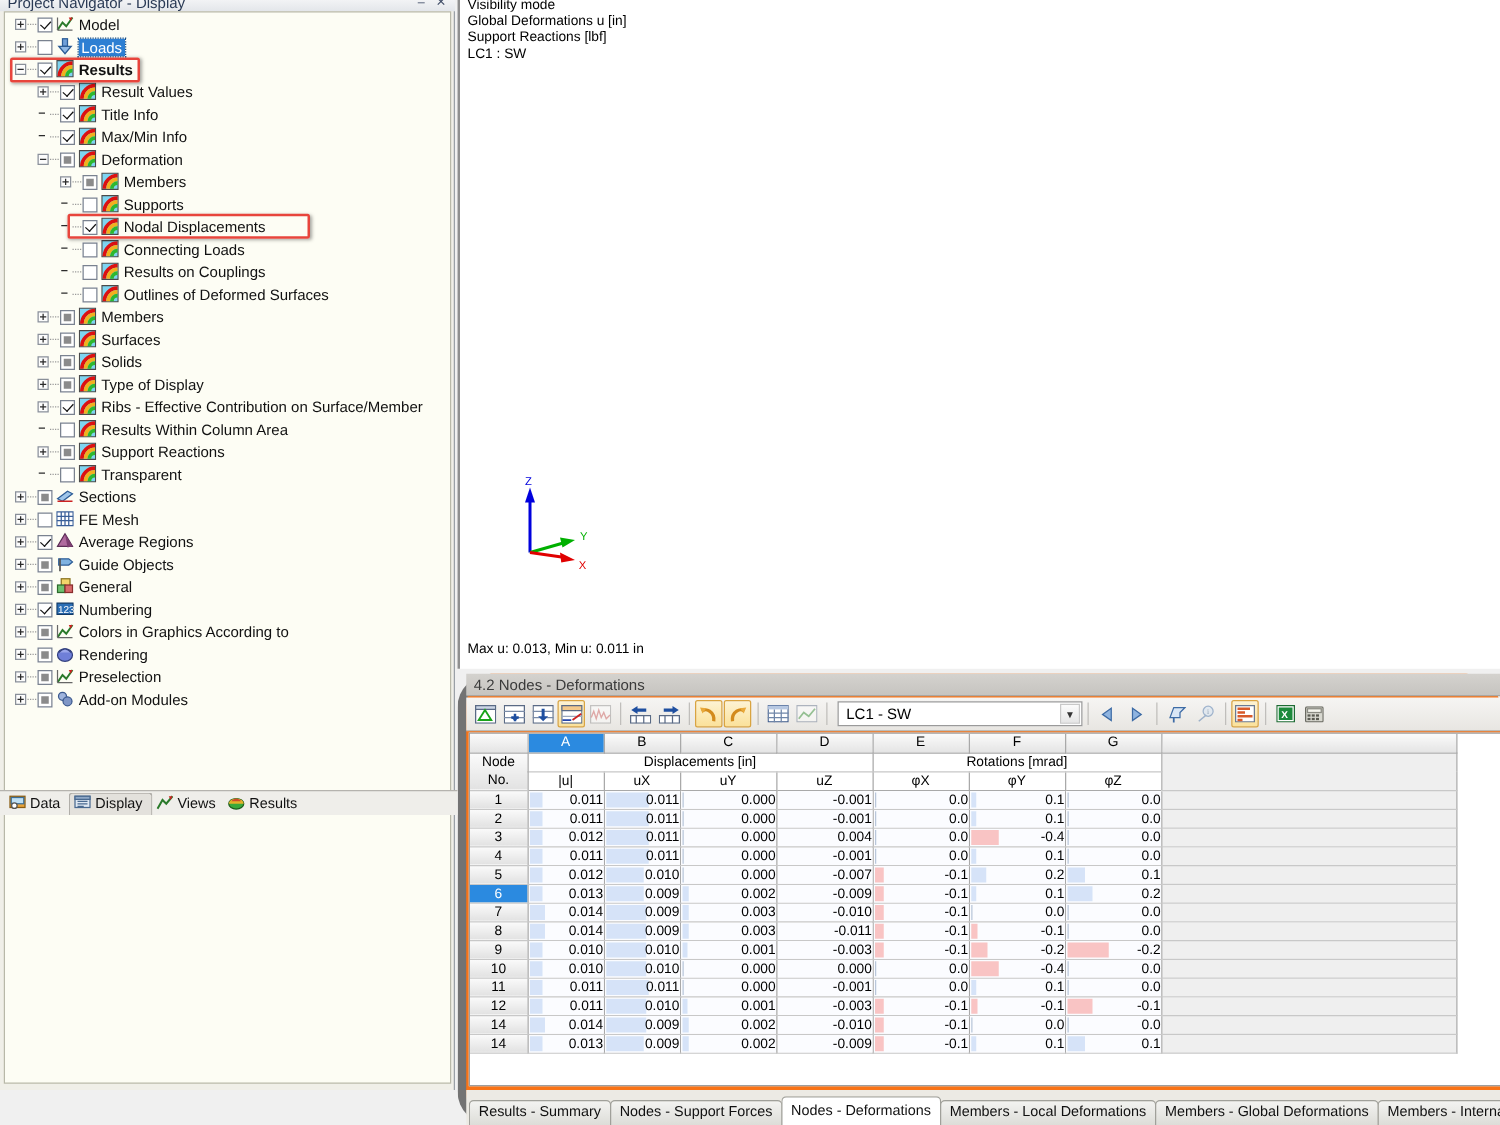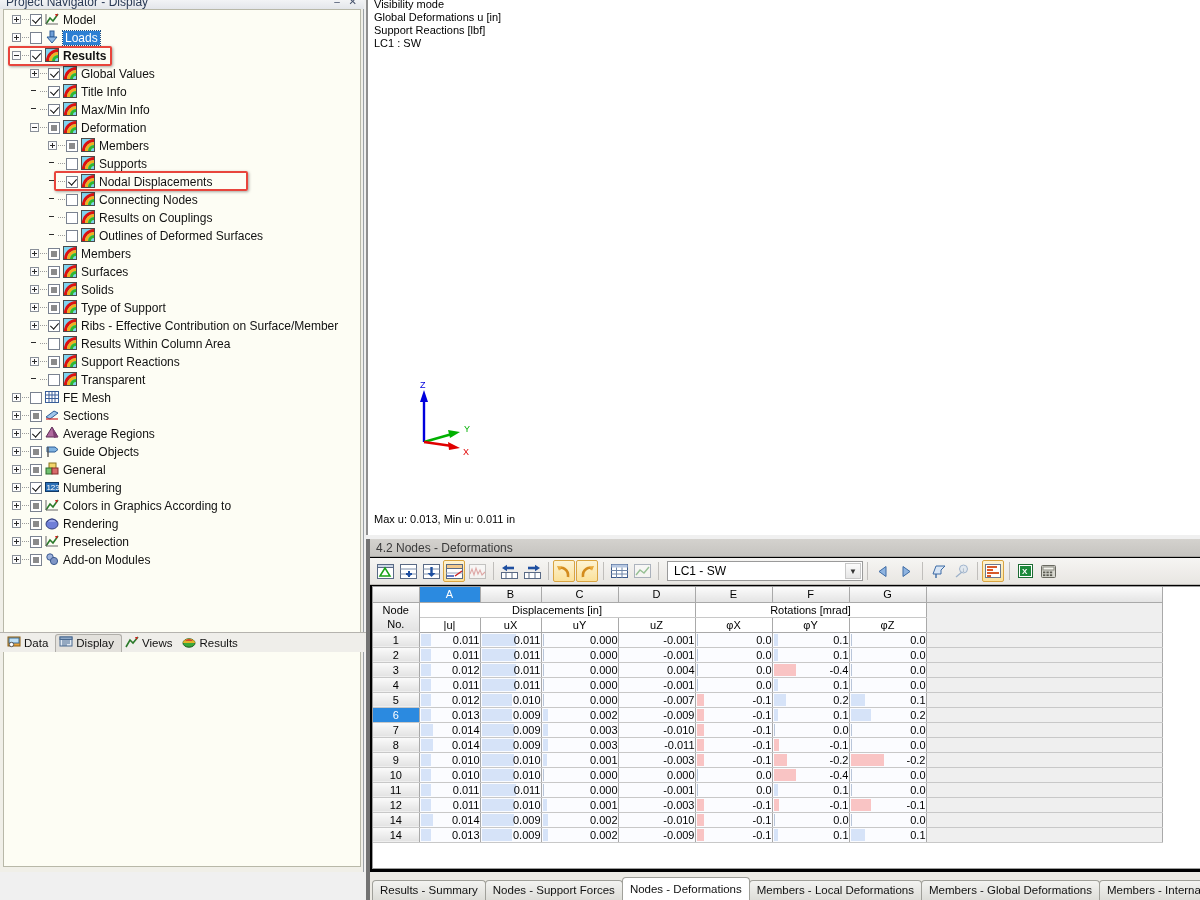--- a/index.html
+++ b/index.html
@@ -136,22 +136,23 @@
   #axes { position: absolute; left: 40px; top: 380px; width: 110px; height: 80px; }
   #maxmin {
     position: absolute; left: 6px; bottom: 10px;
     font-size: 11px; color: #000;
   }
 
   
   #tablepanel {
     position: absolute; left: 366px; top: 539px;
     width: 834px; height: 361px;
-    background: #000000;
-    border-left: 4px solid #737373;
+    background: #f97316;
+    border-left: 7px solid #737373;
+    border-radius: 27px;
   }
   #tbl-title {
     position: absolute; left: 0; top: 0; width: 834px; height: 18px;
     background: linear-gradient(#d4d2ce, #c6c4c0);
     border-bottom: 1px solid #a9a7a3;
     font-size: 12px; color: #3a3a3a;
     padding-left: 6px; line-height: 18px;
     white-space: nowrap;
   }
   #tbl-toolbar {
@@ -328,21 +329,21 @@
               <rect x="0.5" y="0.5" width="13" height="13" fill="#7fd4f0" stroke="#4a4a4a"></rect>
         <path d="M1 13 A12 12 0 0 1 13 1 L13 4 A9 9 0 0 0 4 13 Z" fill="#d11"></path>
         <path d="M4 13 A9 9 0 0 1 13 4 L13 7 A6 6 0 0 0 7 13 Z" fill="#f2b01e"></path>
         <path d="M7 13 A6 6 0 0 1 13 7 L13 10 A3 3 0 0 0 10 13 Z" fill="#2eb82e"></path>
             </svg></span><span class="tlabel bold">Results</span></div>
         <div class="trow"><span class="ind" style="display:inline-block;width:26px"></span><span class="expander plus"></span><span class="dots"></span><span class="cbx checked"></span><span class="ico"><svg xmlns="http://www.w3.org/2000/svg" width="14" height="14" viewBox="0 0 14 14">
               <rect x="0.5" y="0.5" width="13" height="13" fill="#7fd4f0" stroke="#4a4a4a"></rect>
         <path d="M1 13 A12 12 0 0 1 13 1 L13 4 A9 9 0 0 0 4 13 Z" fill="#d11"></path>
         <path d="M4 13 A9 9 0 0 1 13 4 L13 7 A6 6 0 0 0 7 13 Z" fill="#f2b01e"></path>
         <path d="M7 13 A6 6 0 0 1 13 7 L13 10 A3 3 0 0 0 10 13 Z" fill="#2eb82e"></path>
-            </svg></span><span class="tlabel">Global Values</span></div>
+            </svg></span><span class="tlabel">Result Values</span></div>
         <div class="trow"><span class="ind" style="display:inline-block;width:26px"></span><span class="expander none"></span><span class="dots"></span><span class="cbx checked"></span><span class="ico"><svg xmlns="http://www.w3.org/2000/svg" width="14" height="14" viewBox="0 0 14 14">
               <rect x="0.5" y="0.5" width="13" height="13" fill="#7fd4f0" stroke="#4a4a4a"></rect>
         <path d="M1 13 A12 12 0 0 1 13 1 L13 4 A9 9 0 0 0 4 13 Z" fill="#d11"></path>
         <path d="M4 13 A9 9 0 0 1 13 4 L13 7 A6 6 0 0 0 7 13 Z" fill="#f2b01e"></path>
         <path d="M7 13 A6 6 0 0 1 13 7 L13 10 A3 3 0 0 0 10 13 Z" fill="#2eb82e"></path>
             </svg></span><span class="tlabel">Title Info</span></div>
         <div class="trow"><span class="ind" style="display:inline-block;width:26px"></span><span class="expander none"></span><span class="dots"></span><span class="cbx checked"></span><span class="ico"><svg xmlns="http://www.w3.org/2000/svg" width="14" height="14" viewBox="0 0 14 14">
               <rect x="0.5" y="0.5" width="13" height="13" fill="#7fd4f0" stroke="#4a4a4a"></rect>
         <path d="M1 13 A12 12 0 0 1 13 1 L13 4 A9 9 0 0 0 4 13 Z" fill="#d11"></path>
         <path d="M4 13 A9 9 0 0 1 13 4 L13 7 A6 6 0 0 0 7 13 Z" fill="#f2b01e"></path>
@@ -370,21 +371,21 @@
               <rect x="0.5" y="0.5" width="13" height="13" fill="#7fd4f0" stroke="#4a4a4a"></rect>
         <path d="M1 13 A12 12 0 0 1 13 1 L13 4 A9 9 0 0 0 4 13 Z" fill="#d11"></path>
         <path d="M4 13 A9 9 0 0 1 13 4 L13 7 A6 6 0 0 0 7 13 Z" fill="#f2b01e"></path>
         <path d="M7 13 A6 6 0 0 1 13 7 L13 10 A3 3 0 0 0 10 13 Z" fill="#2eb82e"></path>
             </svg></span><span class="tlabel">Nodal Displacements</span></div>
         <div class="trow"><span class="ind" style="display:inline-block;width:44px"></span><span class="expander none"></span><span class="dots"></span><span class="cbx"></span><span class="ico"><svg xmlns="http://www.w3.org/2000/svg" width="14" height="14" viewBox="0 0 14 14">
               <rect x="0.5" y="0.5" width="13" height="13" fill="#7fd4f0" stroke="#4a4a4a"></rect>
         <path d="M1 13 A12 12 0 0 1 13 1 L13 4 A9 9 0 0 0 4 13 Z" fill="#d11"></path>
         <path d="M4 13 A9 9 0 0 1 13 4 L13 7 A6 6 0 0 0 7 13 Z" fill="#f2b01e"></path>
         <path d="M7 13 A6 6 0 0 1 13 7 L13 10 A3 3 0 0 0 10 13 Z" fill="#2eb82e"></path>
-            </svg></span><span class="tlabel">Connecting Nodes</span></div>
+            </svg></span><span class="tlabel">Connecting Loads</span></div>
         <div class="trow"><span class="ind" style="display:inline-block;width:44px"></span><span class="expander none"></span><span class="dots"></span><span class="cbx"></span><span class="ico"><svg xmlns="http://www.w3.org/2000/svg" width="14" height="14" viewBox="0 0 14 14">
               <rect x="0.5" y="0.5" width="13" height="13" fill="#7fd4f0" stroke="#4a4a4a"></rect>
         <path d="M1 13 A12 12 0 0 1 13 1 L13 4 A9 9 0 0 0 4 13 Z" fill="#d11"></path>
         <path d="M4 13 A9 9 0 0 1 13 4 L13 7 A6 6 0 0 0 7 13 Z" fill="#f2b01e"></path>
         <path d="M7 13 A6 6 0 0 1 13 7 L13 10 A3 3 0 0 0 10 13 Z" fill="#2eb82e"></path>
             </svg></span><span class="tlabel">Results on Couplings</span></div>
         <div class="trow"><span class="ind" style="display:inline-block;width:44px"></span><span class="expander none"></span><span class="dots"></span><span class="cbx"></span><span class="ico"><svg xmlns="http://www.w3.org/2000/svg" width="14" height="14" viewBox="0 0 14 14">
               <rect x="0.5" y="0.5" width="13" height="13" fill="#7fd4f0" stroke="#4a4a4a"></rect>
         <path d="M1 13 A12 12 0 0 1 13 1 L13 4 A9 9 0 0 0 4 13 Z" fill="#d11"></path>
         <path d="M4 13 A9 9 0 0 1 13 4 L13 7 A6 6 0 0 0 7 13 Z" fill="#f2b01e"></path>
@@ -406,21 +407,21 @@
               <rect x="0.5" y="0.5" width="13" height="13" fill="#7fd4f0" stroke="#4a4a4a"></rect>
         <path d="M1 13 A12 12 0 0 1 13 1 L13 4 A9 9 0 0 0 4 13 Z" fill="#d11"></path>
         <path d="M4 13 A9 9 0 0 1 13 4 L13 7 A6 6 0 0 0 7 13 Z" fill="#f2b01e"></path>
         <path d="M7 13 A6 6 0 0 1 13 7 L13 10 A3 3 0 0 0 10 13 Z" fill="#2eb82e"></path>
             </svg></span><span class="tlabel">Solids</span></div>
         <div class="trow"><span class="ind" style="display:inline-block;width:26px"></span><span class="expander plus"></span><span class="dots"></span><span class="cbx grey"></span><span class="ico"><svg xmlns="http://www.w3.org/2000/svg" width="14" height="14" viewBox="0 0 14 14">
               <rect x="0.5" y="0.5" width="13" height="13" fill="#7fd4f0" stroke="#4a4a4a"></rect>
         <path d="M1 13 A12 12 0 0 1 13 1 L13 4 A9 9 0 0 0 4 13 Z" fill="#d11"></path>
         <path d="M4 13 A9 9 0 0 1 13 4 L13 7 A6 6 0 0 0 7 13 Z" fill="#f2b01e"></path>
         <path d="M7 13 A6 6 0 0 1 13 7 L13 10 A3 3 0 0 0 10 13 Z" fill="#2eb82e"></path>
-            </svg></span><span class="tlabel">Type of Support</span></div>
+            </svg></span><span class="tlabel">Type of Display</span></div>
         <div class="trow"><span class="ind" style="display:inline-block;width:26px"></span><span class="expander plus"></span><span class="dots"></span><span class="cbx checked"></span><span class="ico"><svg xmlns="http://www.w3.org/2000/svg" width="14" height="14" viewBox="0 0 14 14">
               <rect x="0.5" y="0.5" width="13" height="13" fill="#7fd4f0" stroke="#4a4a4a"></rect>
         <path d="M1 13 A12 12 0 0 1 13 1 L13 4 A9 9 0 0 0 4 13 Z" fill="#d11"></path>
         <path d="M4 13 A9 9 0 0 1 13 4 L13 7 A6 6 0 0 0 7 13 Z" fill="#f2b01e"></path>
         <path d="M7 13 A6 6 0 0 1 13 7 L13 10 A3 3 0 0 0 10 13 Z" fill="#2eb82e"></path>
             </svg></span><span class="tlabel">Ribs - Effective Contribution on Surface/Member</span></div>
         <div class="trow"><span class="ind" style="display:inline-block;width:26px"></span><span class="expander none"></span><span class="dots"></span><span class="cbx"></span><span class="ico"><svg xmlns="http://www.w3.org/2000/svg" width="14" height="14" viewBox="0 0 14 14">
               <rect x="0.5" y="0.5" width="13" height="13" fill="#7fd4f0" stroke="#4a4a4a"></rect>
         <path d="M1 13 A12 12 0 0 1 13 1 L13 4 A9 9 0 0 0 4 13 Z" fill="#d11"></path>
         <path d="M4 13 A9 9 0 0 1 13 4 L13 7 A6 6 0 0 0 7 13 Z" fill="#f2b01e"></path>
@@ -431,34 +432,34 @@
         <path d="M1 13 A12 12 0 0 1 13 1 L13 4 A9 9 0 0 0 4 13 Z" fill="#d11"></path>
         <path d="M4 13 A9 9 0 0 1 13 4 L13 7 A6 6 0 0 0 7 13 Z" fill="#f2b01e"></path>
         <path d="M7 13 A6 6 0 0 1 13 7 L13 10 A3 3 0 0 0 10 13 Z" fill="#2eb82e"></path>
             </svg></span><span class="tlabel">Support Reactions</span></div>
         <div class="trow"><span class="ind" style="display:inline-block;width:26px"></span><span class="expander none"></span><span class="dots"></span><span class="cbx"></span><span class="ico"><svg xmlns="http://www.w3.org/2000/svg" width="14" height="14" viewBox="0 0 14 14">
               <rect x="0.5" y="0.5" width="13" height="13" fill="#7fd4f0" stroke="#4a4a4a"></rect>
         <path d="M1 13 A12 12 0 0 1 13 1 L13 4 A9 9 0 0 0 4 13 Z" fill="#d11"></path>
         <path d="M4 13 A9 9 0 0 1 13 4 L13 7 A6 6 0 0 0 7 13 Z" fill="#f2b01e"></path>
         <path d="M7 13 A6 6 0 0 1 13 7 L13 10 A3 3 0 0 0 10 13 Z" fill="#2eb82e"></path>
             </svg></span><span class="tlabel">Transparent</span></div>
+        <div class="trow"><span class="ind" style="display:inline-block;width:8px"></span><span class="expander plus"></span><span class="dots"></span><span class="cbx grey"></span><span class="ico"><svg xmlns="http://www.w3.org/2000/svg" width="14" height="14" viewBox="0 0 14 14">
+              <path d="M1 9 L9 3 L13 5 L5 11 Z" fill="#9fc6ea" stroke="#2c5c96"></path>
+        <path d="M1 11 L13 11" stroke="#c22" stroke-width="1.2"></path>
+            </svg></span><span class="tlabel">Sections</span></div>
         <div class="trow"><span class="ind" style="display:inline-block;width:8px"></span><span class="expander plus"></span><span class="dots"></span><span class="cbx"></span><span class="ico"><svg xmlns="http://www.w3.org/2000/svg" width="14" height="14" viewBox="0 0 14 14">
               <rect x="0.5" y="1.5" width="13" height="11" fill="#fff" stroke="#3a5f99"></rect>
         <g stroke="#3a5f99">
                 <line x1="4" y1="1.5" x2="4" y2="12.5"></line>
                 <line x1="7" y1="1.5" x2="7" y2="12.5"></line>
         <line x1="10" y1="1.5" x2="10" y2="12.5"></line>
                 <line x1="0.5" y1="5" x2="13.5" y2="5"></line>
         <line x1="0.5" y1="8.5" x2="13.5" y2="8.5"></line>
               </g>
             </svg></span><span class="tlabel">FE Mesh</span></div>
-        <div class="trow"><span class="ind" style="display:inline-block;width:8px"></span><span class="expander plus"></span><span class="dots"></span><span class="cbx grey"></span><span class="ico"><svg xmlns="http://www.w3.org/2000/svg" width="14" height="14" viewBox="0 0 14 14">
-              <path d="M1 9 L9 3 L13 5 L5 11 Z" fill="#9fc6ea" stroke="#2c5c96"></path>
-        <path d="M1 11 L13 11" stroke="#c22" stroke-width="1.2"></path>
-            </svg></span><span class="tlabel">Sections</span></div>
         <div class="trow"><span class="ind" style="display:inline-block;width:8px"></span><span class="expander plus"></span><span class="dots"></span><span class="cbx checked"></span><span class="ico"><svg xmlns="http://www.w3.org/2000/svg" width="14" height="14" viewBox="0 0 14 14">
               <polygon points="7,1 13,11 1,11" fill="#b06a9e" stroke="#5a2d55"></polygon>
         <polygon points="7,1 13,11 9,12" fill="#7e3f72"></polygon>
             </svg></span><span class="tlabel">Average Regions</span></div>
         <div class="trow"><span class="ind" style="display:inline-block;width:8px"></span><span class="expander plus"></span><span class="dots"></span><span class="cbx grey"></span><span class="ico"><svg xmlns="http://www.w3.org/2000/svg" width="14" height="14" viewBox="0 0 14 14">
               <path d="M2 3 h8 l3 2.5 -3 2.5 h-8 z" fill="#7fb2e0" stroke="#2c5c96"></path>
         <line x1="3" y1="3" x2="3" y2="13" stroke="#555" stroke-width="1.4"></line>
             </svg></span><span class="tlabel">Guide Objects</span></div>
         <div class="trow"><span class="ind" style="display:inline-block;width:8px"></span><span class="expander plus"></span><span class="dots"></span><span class="cbx grey"></span><span class="ico"><svg xmlns="http://www.w3.org/2000/svg" width="14" height="14" viewBox="0 0 14 14">
               <rect x="4" y="1" width="7" height="6" fill="#f2d56a" stroke="#8a7420"></rect>

